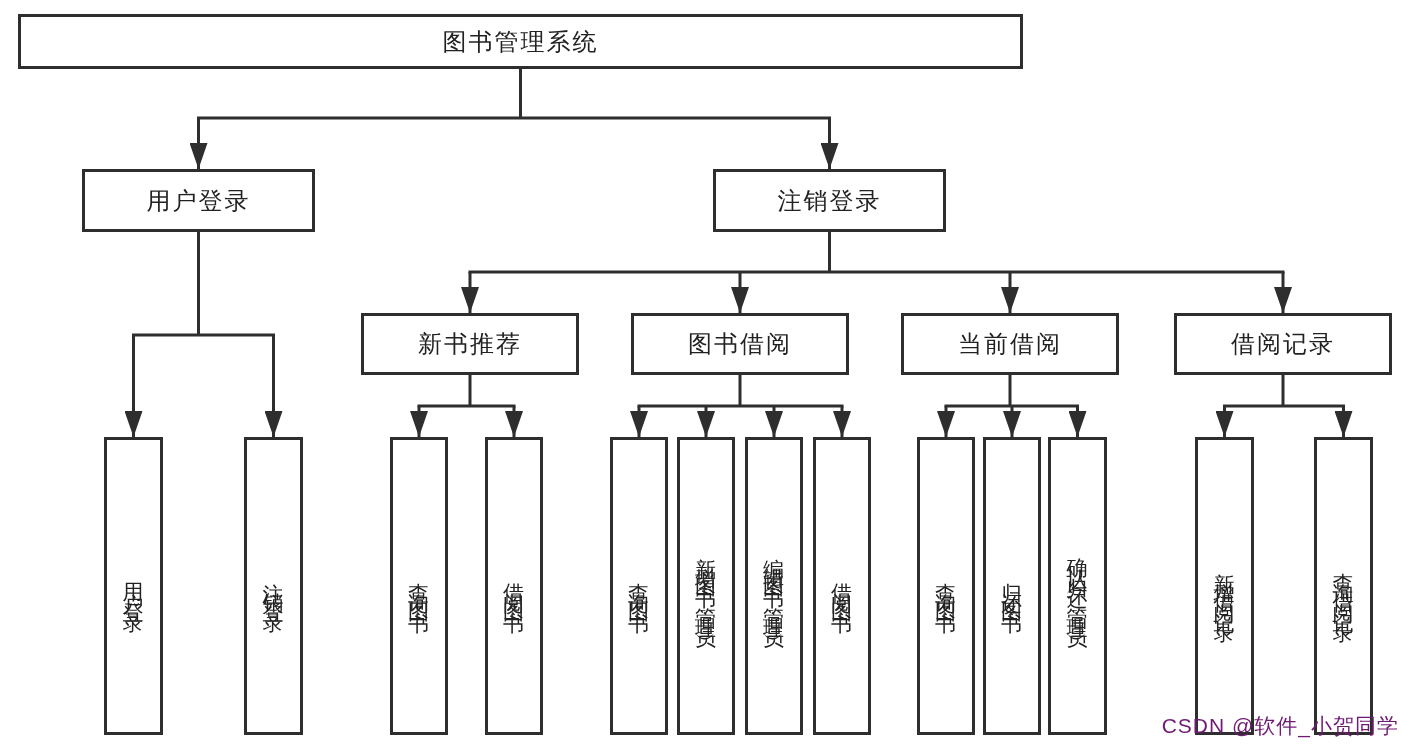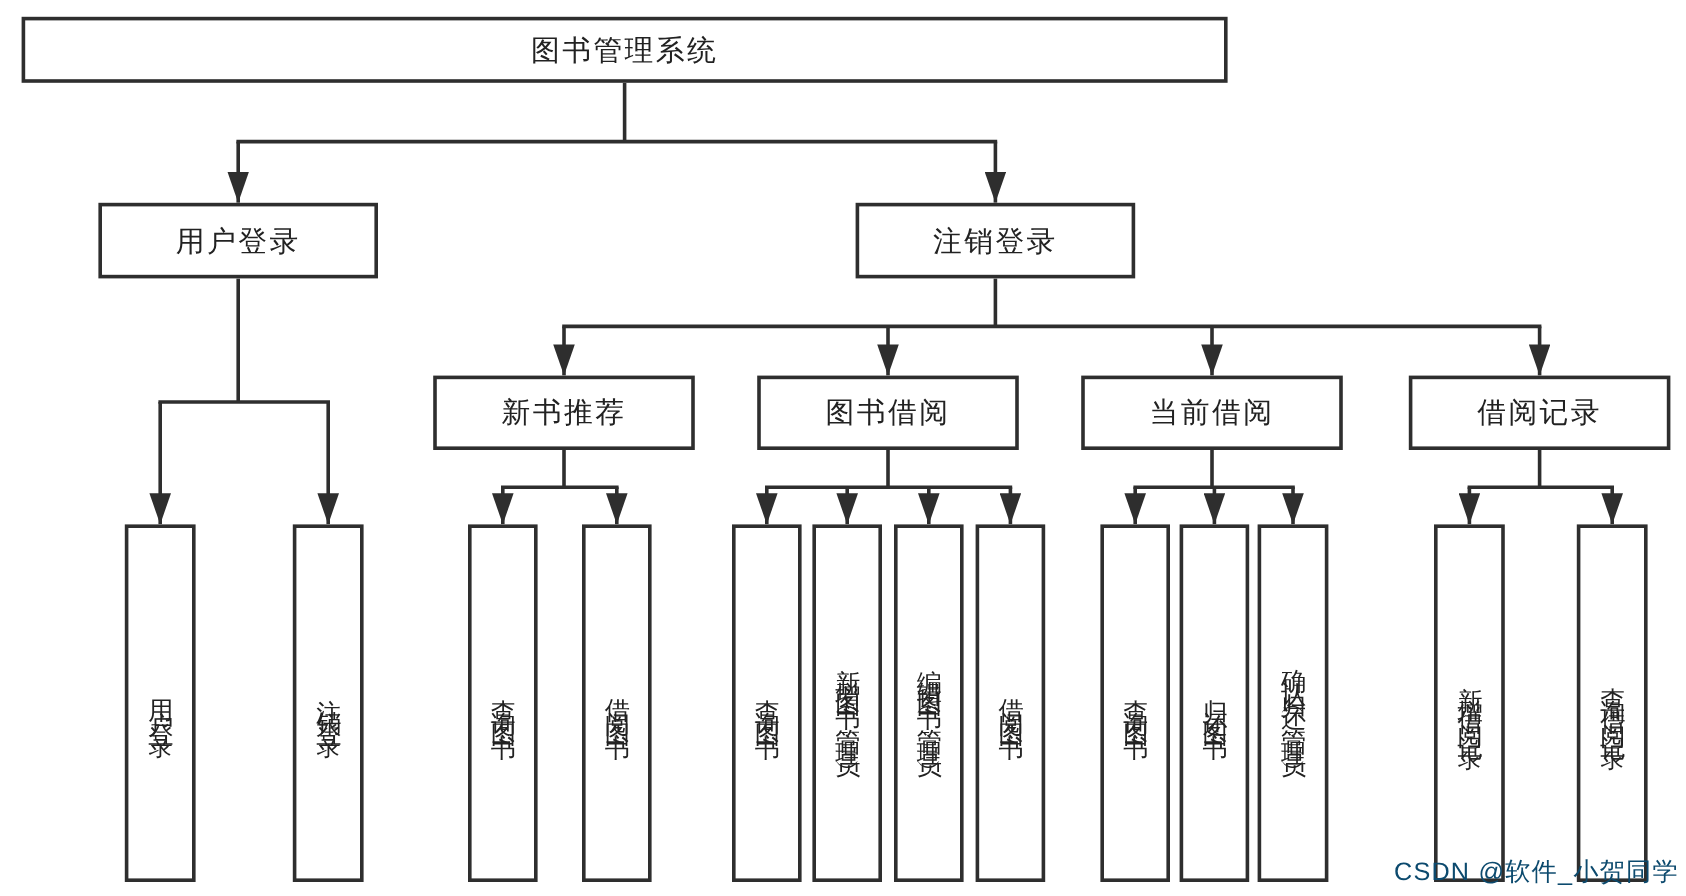--- a/index.html
+++ b/index.html
@@ -43,21 +43,21 @@
     font-size: 21px;
     letter-spacing: 10px;
     line-height: 1;
   }
   .watermark {
     position: absolute;
     top: 712px;
     right: 6px;
     font-size: 21px;
     letter-spacing: 1px;
-    color: #0c4a6e;
+    color: #701a75;
     white-space: nowrap;
     z-index: 5;
   }
 </style>
 </head>
 <body>
 
 <div class="canvas">
 
   <svg class="connectors" width="1405" height="747" viewBox="0 0 1405 747">

